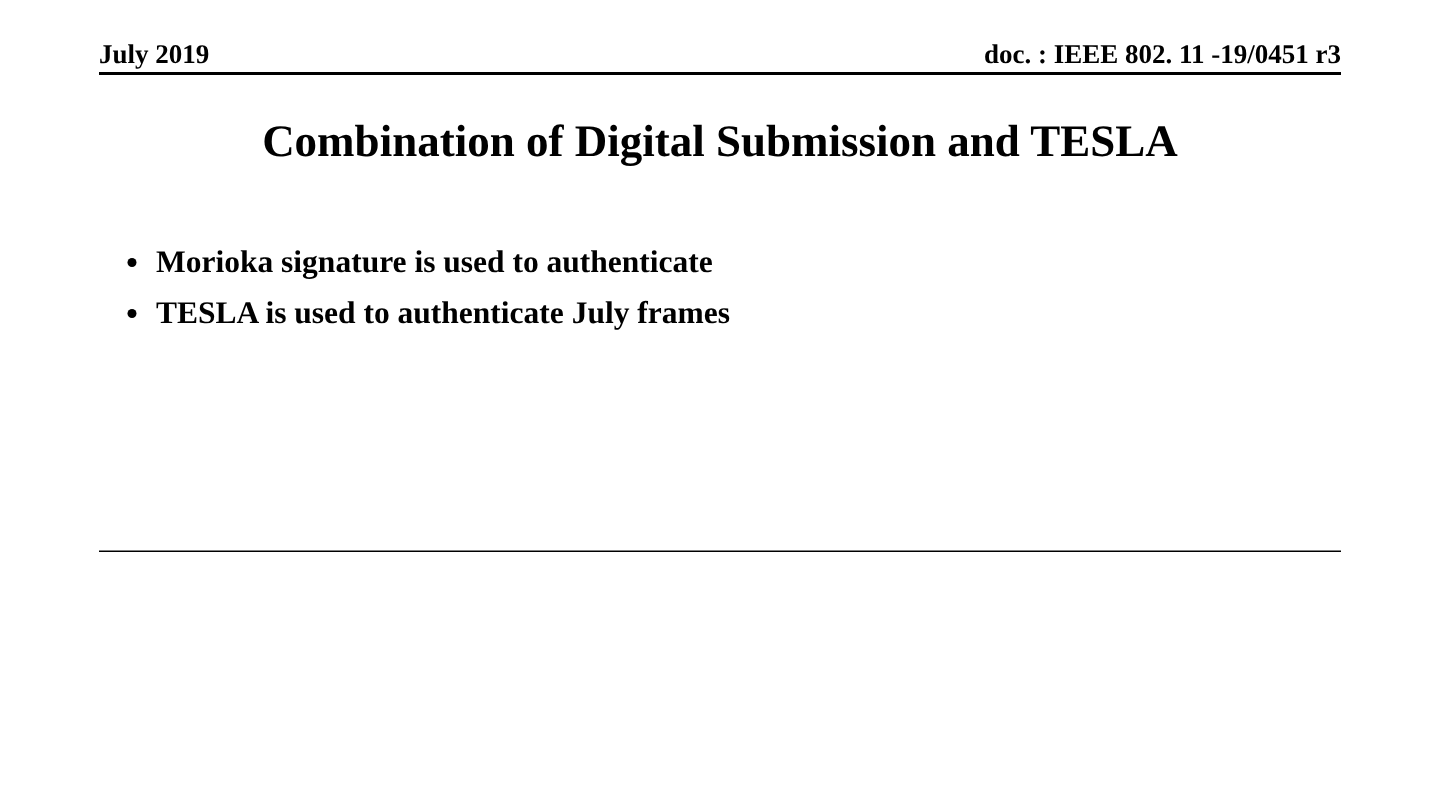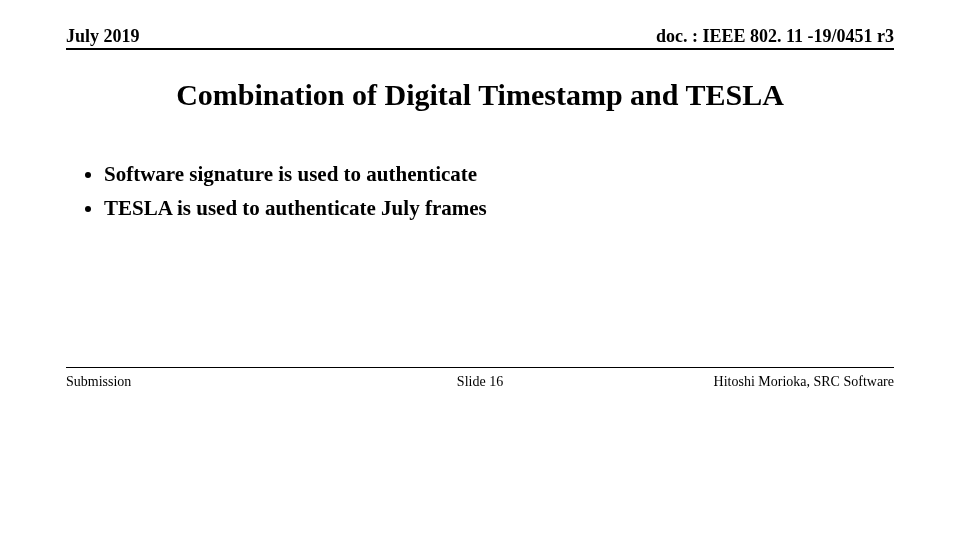--- a/index.html
+++ b/index.html
@@ -28,31 +28,26 @@
 <body>
 
 <div class="slide">
 
   <div class="hdr">
     <span>July 2019</span>
     <span>doc. : IEEE 802. 11 -19/0451 r3</span>
   </div>
   <div class="hdr-rule"></div>
 
-  <div class="title">Combination of Digital Timestamp and TESLA</div>
+  <div class="title">Combination of Digital Submission and TESLA</div>
 
   <div class="body">
     <ul class="level1">
       <li>
-        <span>Software signature is used to authenticate</span>
+        <span>Morioka signature is used to authenticate</span>
       </li>
       <li>TESLA is used to authenticate July frames</li>
     </ul>
   </div>
 
   <div class="ftr-rule"></div>
-  <div class="ftr">
-    <span class="ftr-left">Submission</span>
-    <span class="ftr-center">Slide 16</span>
-    <span class="ftr-right">Hitoshi Morioka, SRC Software</span>
-  </div>
 
 </div>
 
 </body></html>

